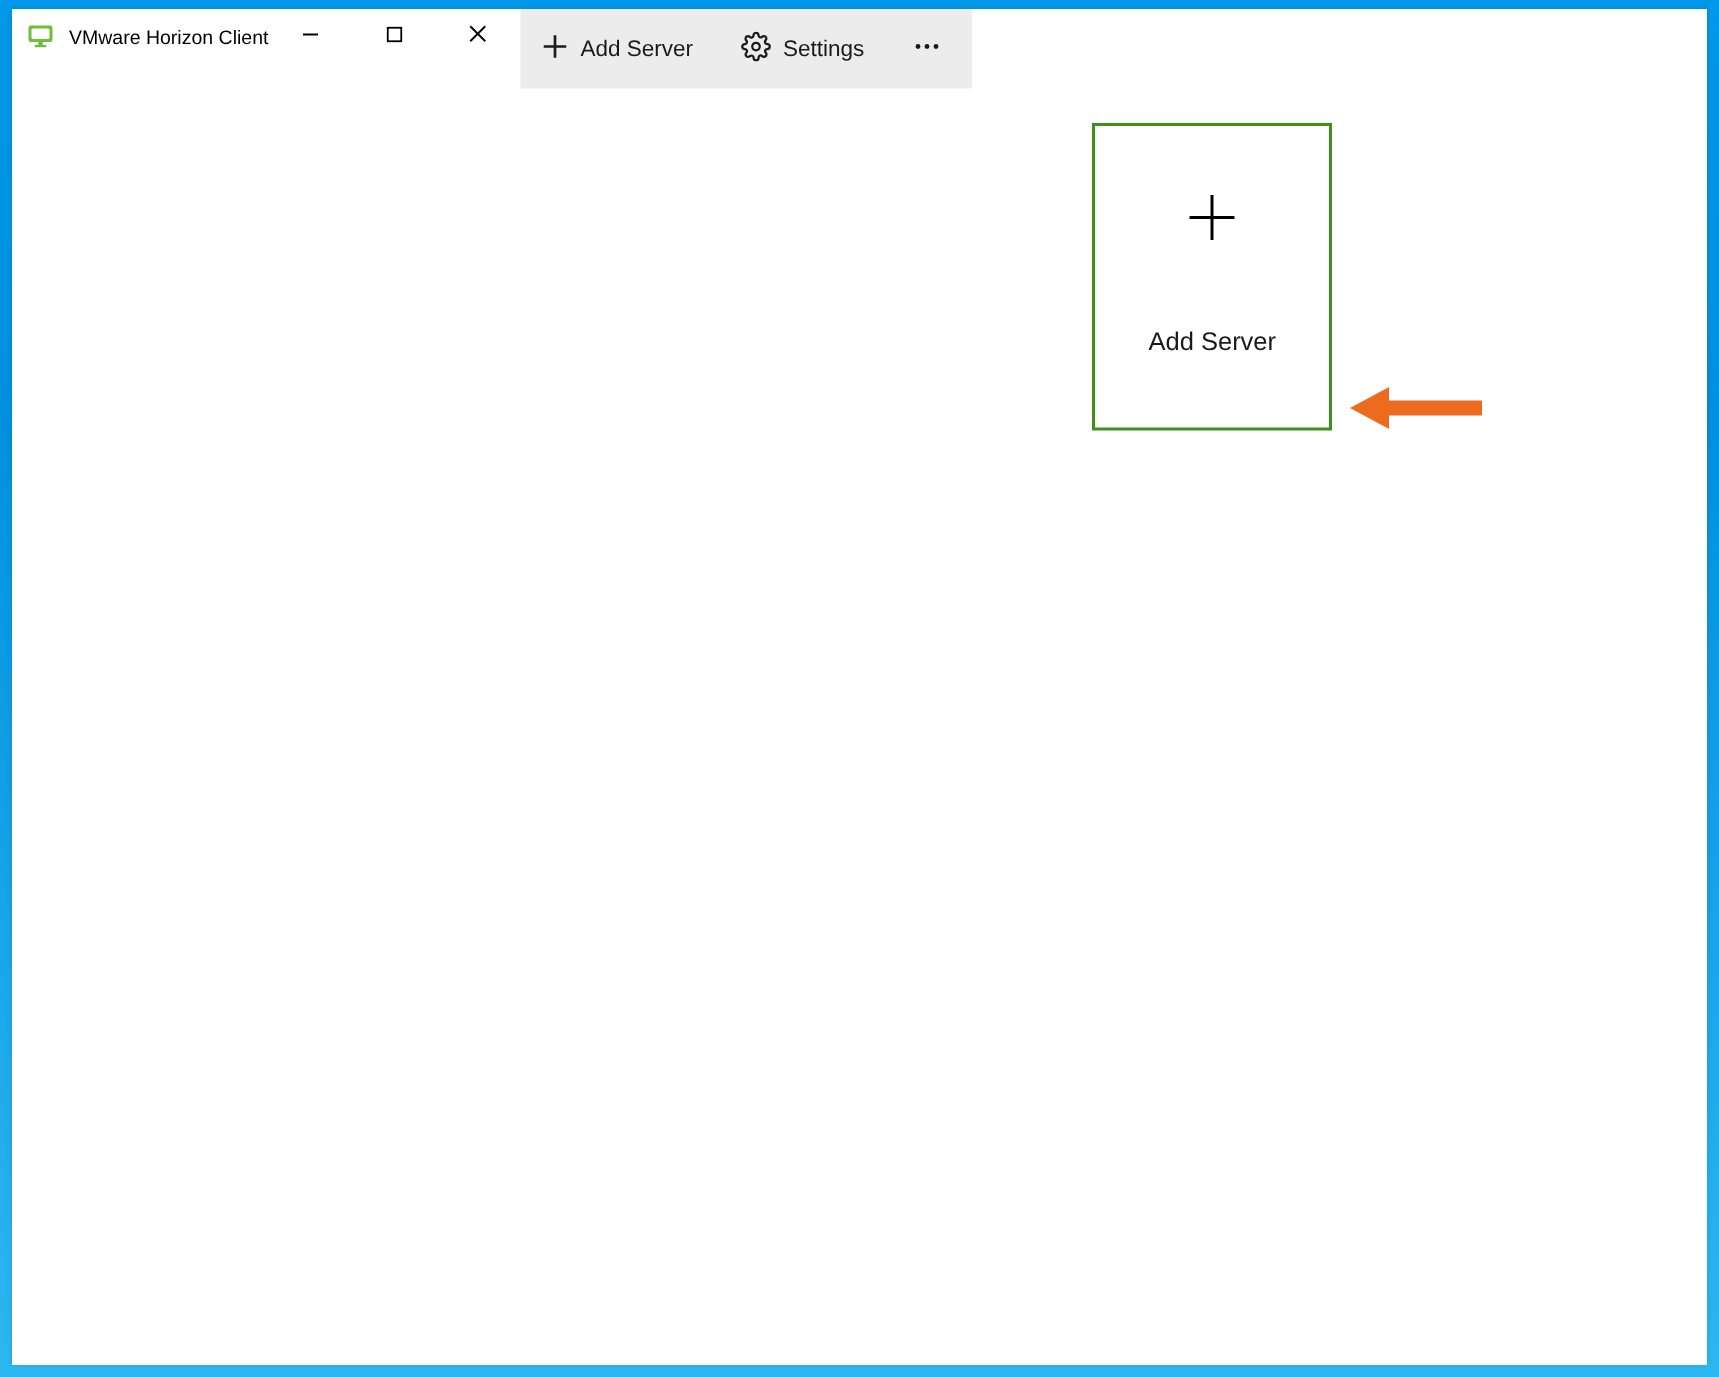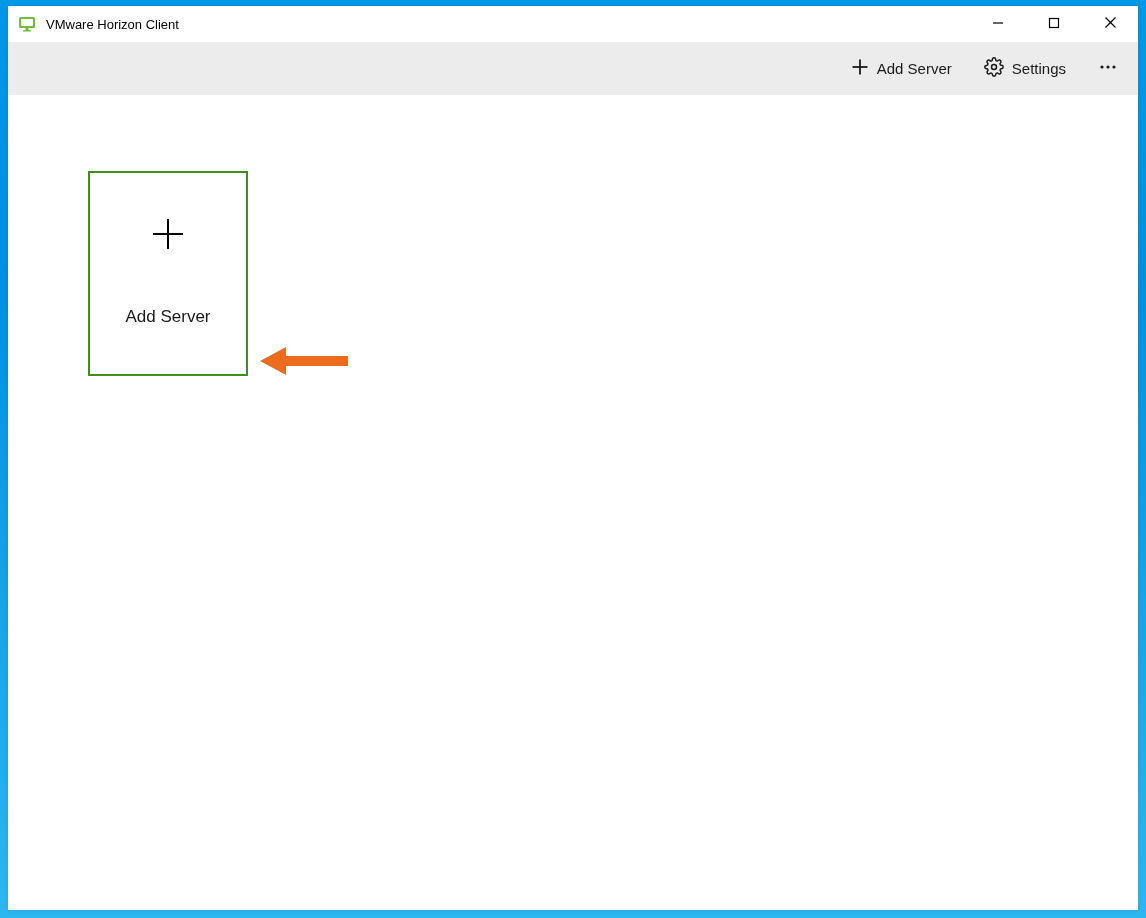--- a/index.html
+++ b/index.html
@@ -16,21 +16,21 @@
       position: relative;
     }
     .window {
       position: absolute;
       top: 6px;
       left: 8px;
       right: 8px;
       bottom: 8px;
       background: #ffffff;
       display: flex;
-      flex-direction: column;
+      flex-direction: row;
       box-shadow: 0 0 4px rgba(0,0,0,0.1);
     }
     .titlebar {
       height: 36px;
       display: flex;
       align-items: center;
       padding-left: 10px;
       background: #ffffff;
     }
     .titlebar-icon {

